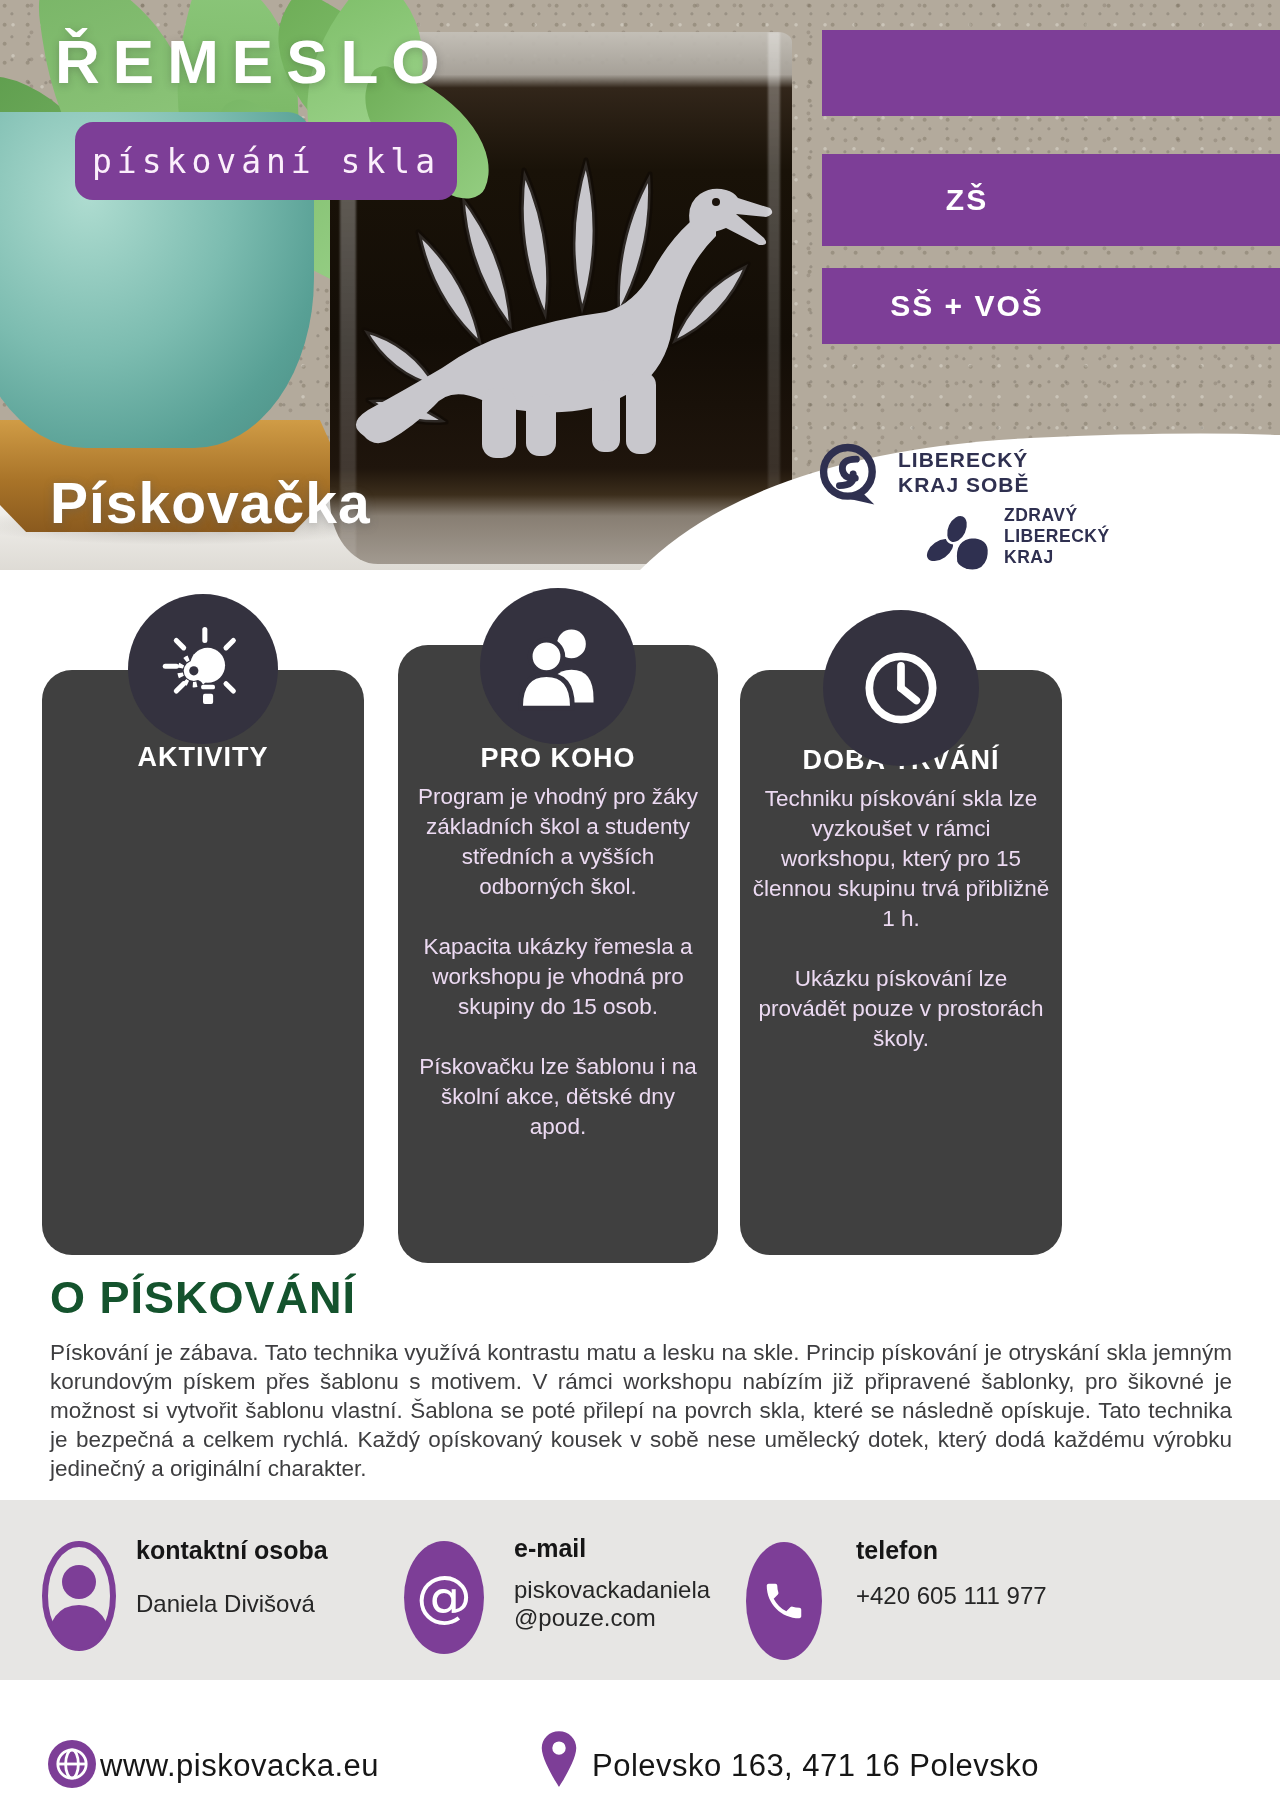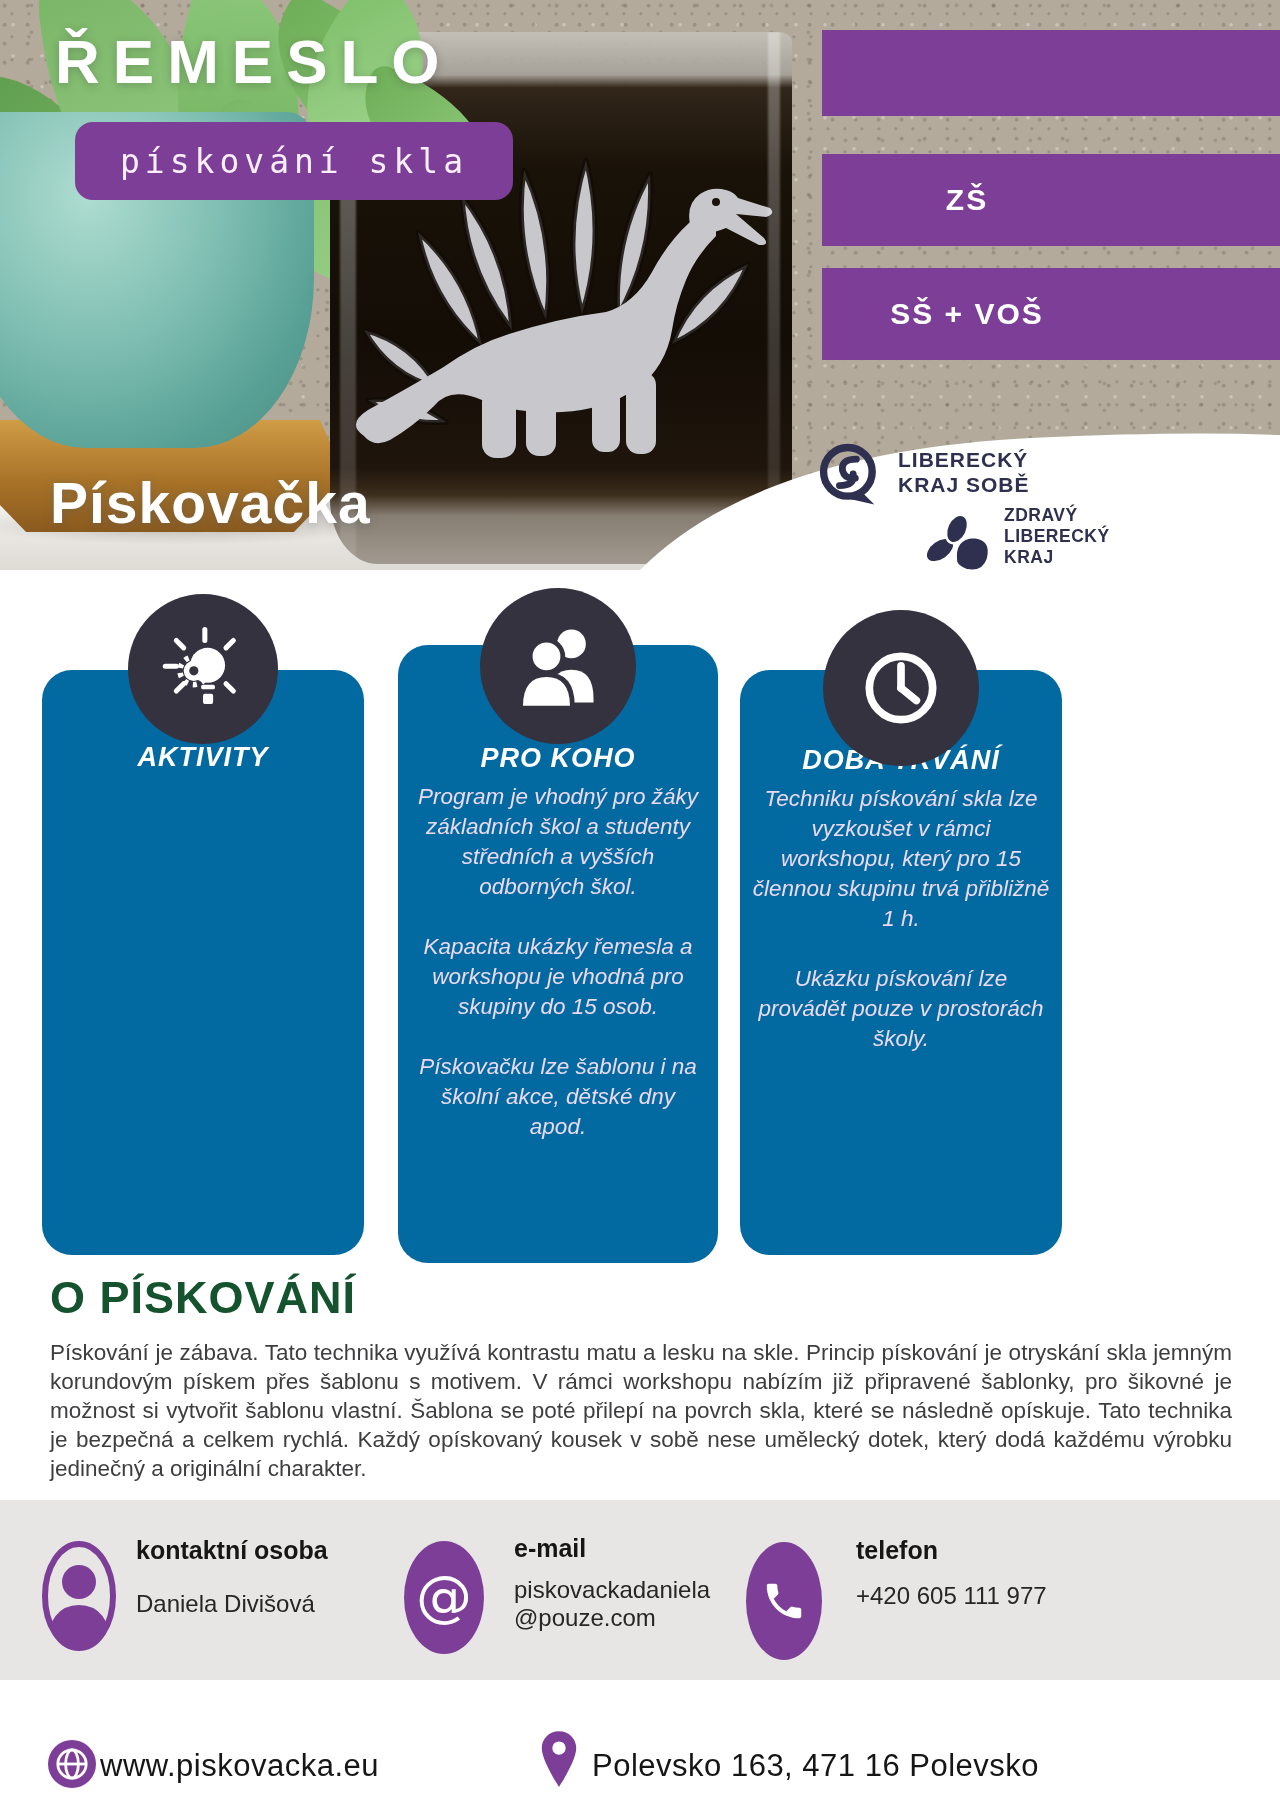--- a/index.html
+++ b/index.html
@@ -43,40 +43,40 @@
     background:linear-gradient(rgba(255,255,255,.4), rgba(255,255,255,.1));
     filter:blur(1px); }
   .glass:after { content:""; position:absolute; right:12px; top:0; width:12px; height:100%;
     background:linear-gradient(rgba(255,255,255,.32), rgba(255,255,255,.08)); filter:blur(1px); }
   .etch { position:absolute; left:4px; top:72px; }
   .curve-svg { position:absolute; left:0; top:0; pointer-events:none; }
   
   .hero-title { position:absolute; left:55px; top:26px; color:#fff;
     font-size:62px; font-weight:bold; letter-spacing:13px;
     text-shadow:0 2px 8px rgba(40,40,40,.25); }
-  .hero-badge { position:absolute; left:75px; top:122px; width:438px; height:78px;
+  .hero-badge { position:absolute; left:75px; top:122px; width:382px; height:78px;
     background:#7d3e97; border-radius:18px; display:flex; align-items:center; justify-content:center;
     color:#fbeffb; font-family:"DejaVu Sans Mono", monospace; font-size:33px; letter-spacing:5px; }
   .brand { position:absolute; left:50px; top:470px; color:#fff; font-size:57px; font-weight:bold;
     letter-spacing:1px; text-shadow:0 2px 10px rgba(90,90,90,.45); }
   .abar { position:absolute; left:822px; width:458px; background:#7d3e97;
     display:flex; align-items:center; justify-content:center; padding-right:168px;
     color:#fff; font-weight:bold; font-size:30px; letter-spacing:2px; }
   .abar1 { top:30px; height:86px; }
   .abar2 { top:154px; height:92px; }
-  .abar3 { top:268px; height:92px; }
+  .abar3 { top:268px; height:76px; }
   
   .lks-icon { position:absolute; left:813px; top:438px; }
   .lks-text { position:absolute; left:898px; top:447px; color:#2f3050; font-weight:bold;
     font-size:21px; line-height:25px; letter-spacing:1px; }
   .zlk-icon { position:absolute; left:920px; top:508px; }
   .zlk-text { position:absolute; left:1004px; top:505px; color:#2f3050; font-weight:bold;
     font-size:17.5px; line-height:21px; letter-spacing:.5px; }
   
-  .card { position:absolute; background:#0369a1; border-radius:30px; color:#ecdaf2;font-style:italic; }
+  .card { position:absolute; background:#404040; border-radius:30px; color:#ecdaf2; }
   .card-1 { left:42px;  top:670px; width:322px; height:585px; }
   .card-2 { left:398px; top:645px; width:320px; height:618px; }
   .card-3 { left:740px; top:670px; width:322px; height:585px; }
   .card-title { text-align:center; color:#fff; font-size:27px; font-weight:bold; letter-spacing:1px; }
   .card-1 .card-title { margin-top:72px; }
   .card-2 .card-title { margin-top:98px; }
   .card-3 .card-title { margin-top:75px; }
   .card-body { margin-top:8px; padding:0 12px; font-size:22.5px; line-height:30px; text-align:center; }
   .card-body p { margin-bottom:30px; }
   .ico-circle { position:absolute; background:#34323f; border-radius:50%;

